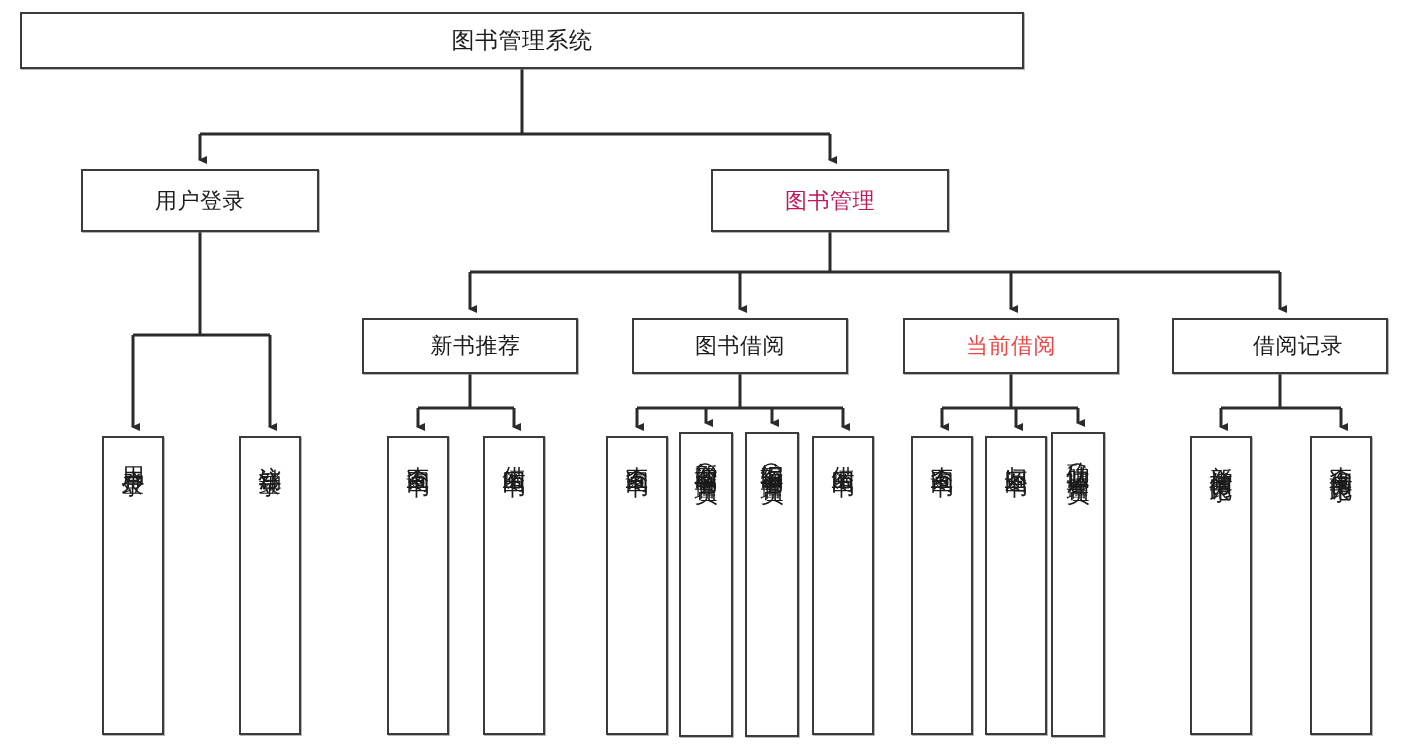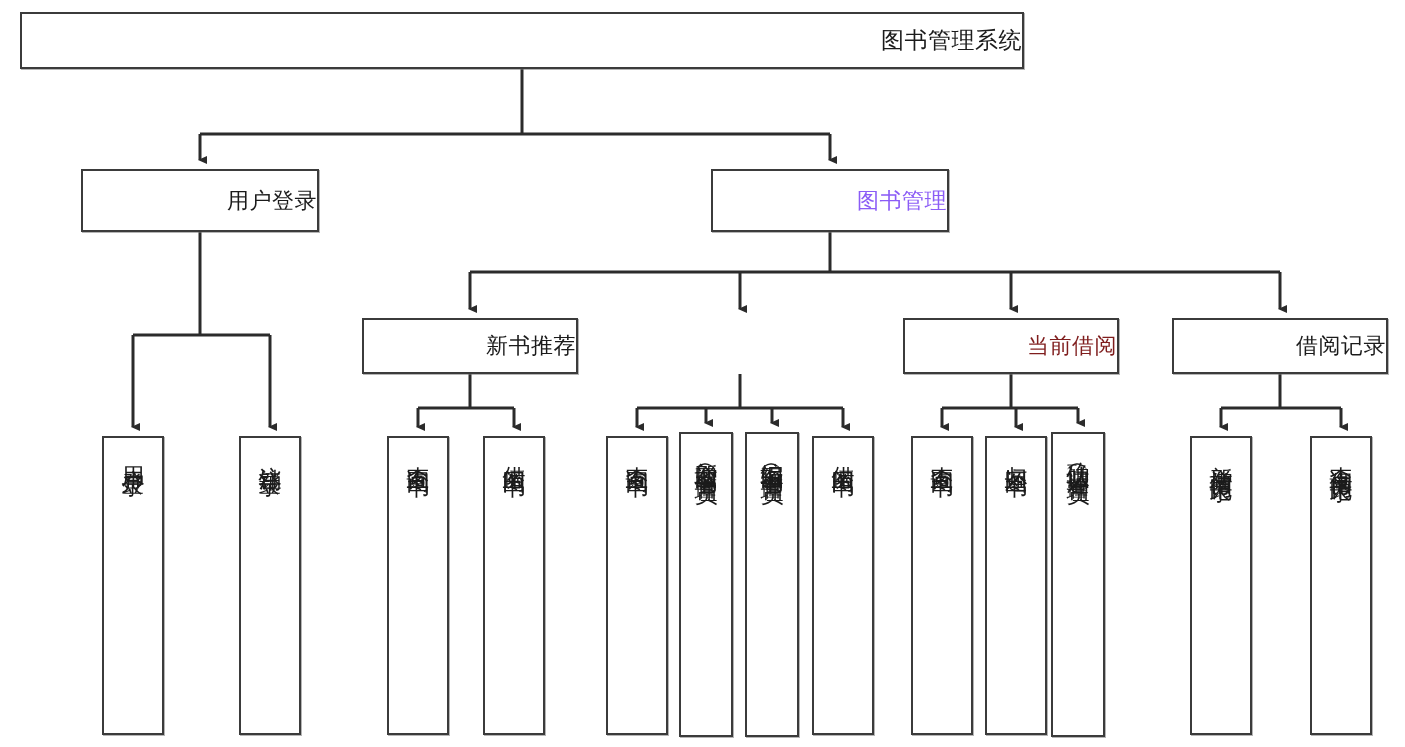--- a/index.html
+++ b/index.html
@@ -27,21 +27,21 @@
     height: 747px;
     pointer-events: none;
   }
   .node {
     position: absolute;
     box-sizing: border-box;
     background: #ffffff;
     border: 2px solid #3b3b3b;
     display: flex;
     align-items: center;
-    justify-content: flex-end;
+    justify-content: center;
     box-shadow: 1px 1px 0 rgba(120,120,120,0.55);
   }
   .node-label {
     display: block;
     text-align: center;
     color: #1b1b1b;
     letter-spacing: 0.5px;
     line-height: 1.18;
     white-space: nowrap;
   }
@@ -133,28 +133,31 @@
   </svg>
 
   <div class="node horizontal root" id="node-root" style="left: 20px; top: 12px; width: 1004px; height: 57px; border-color: rgb(59, 59, 59); background: rgb(255, 255, 255);">
     <span class="node-label" style="color: rgb(27, 27, 27);">图书管理系统</span>
   </div>
 
   <div class="node horizontal" id="node-l2-0" style="left: 81px; top: 169px; width: 238px; height: 63px; border-color: rgb(59, 59, 59); background: rgb(255, 255, 255);">
     <span class="node-label" style="color: rgb(27, 27, 27);">用户登录</span>
   </div>
   <div class="node horizontal" id="node-l2-1" style="left: 711px; top: 169px; width: 238px; height: 63px; border-color: rgb(59, 59, 59); background: rgb(255, 255, 255);">
-    <span class="node-label" style="color: #8b5cf6;">图书管理</span>
+    <span class="node-label" style="color: #be185d;">图书管理</span>
   </div>
 
   <div class="node horizontal" id="node-l3-0" style="left: 362px; top: 318px; width: 216px; height: 56px; border-color: rgb(59, 59, 59); background: rgb(255, 255, 255); padding-left: 11px;">
     <span class="node-label" style="color: rgb(27, 27, 27);">新书推荐</span>
   </div>
+  <div class="node horizontal" id="node-l3-1" style="left: 632px; top: 318px; width: 216px; height: 56px; border-color: rgb(59, 59, 59); background: rgb(255, 255, 255);">
+    <span class="node-label" style="color: rgb(27, 27, 27);">图书借阅</span>
+  </div>
   <div class="node horizontal" id="node-l3-2" style="left: 903px; top: 318px; width: 216px; height: 56px; border-color: rgb(59, 59, 59); background: rgb(255, 255, 255);">
-    <span class="node-label" style="color: #7f1d1d;">当前借阅</span>
+    <span class="node-label" style="color: #ef4444;">当前借阅</span>
   </div>
   <div class="node horizontal" id="node-l3-3" style="left: 1172px; top: 318px; width: 216px; height: 56px; border-color: rgb(59, 59, 59); background: rgb(255, 255, 255); padding-left: 36px;">
     <span class="node-label" style="color: rgb(27, 27, 27);">借阅记录</span>
   </div>
 
   <div class="node vertical" id="node-leaf-0" style="left: 102px; top: 436px; width: 62px; height: 299px; border-color: rgb(59, 59, 59); background: rgb(255, 255, 255);">
     <span class="node-label" style="color: rgb(27, 27, 27);">用户登录</span>
   </div>
   <div class="node vertical" id="node-leaf-1" style="left: 239px; top: 436px; width: 62px; height: 299px; border-color: rgb(59, 59, 59); background: rgb(255, 255, 255);">
     <span class="node-label" style="color: rgb(27, 27, 27);">注销登录</span>

